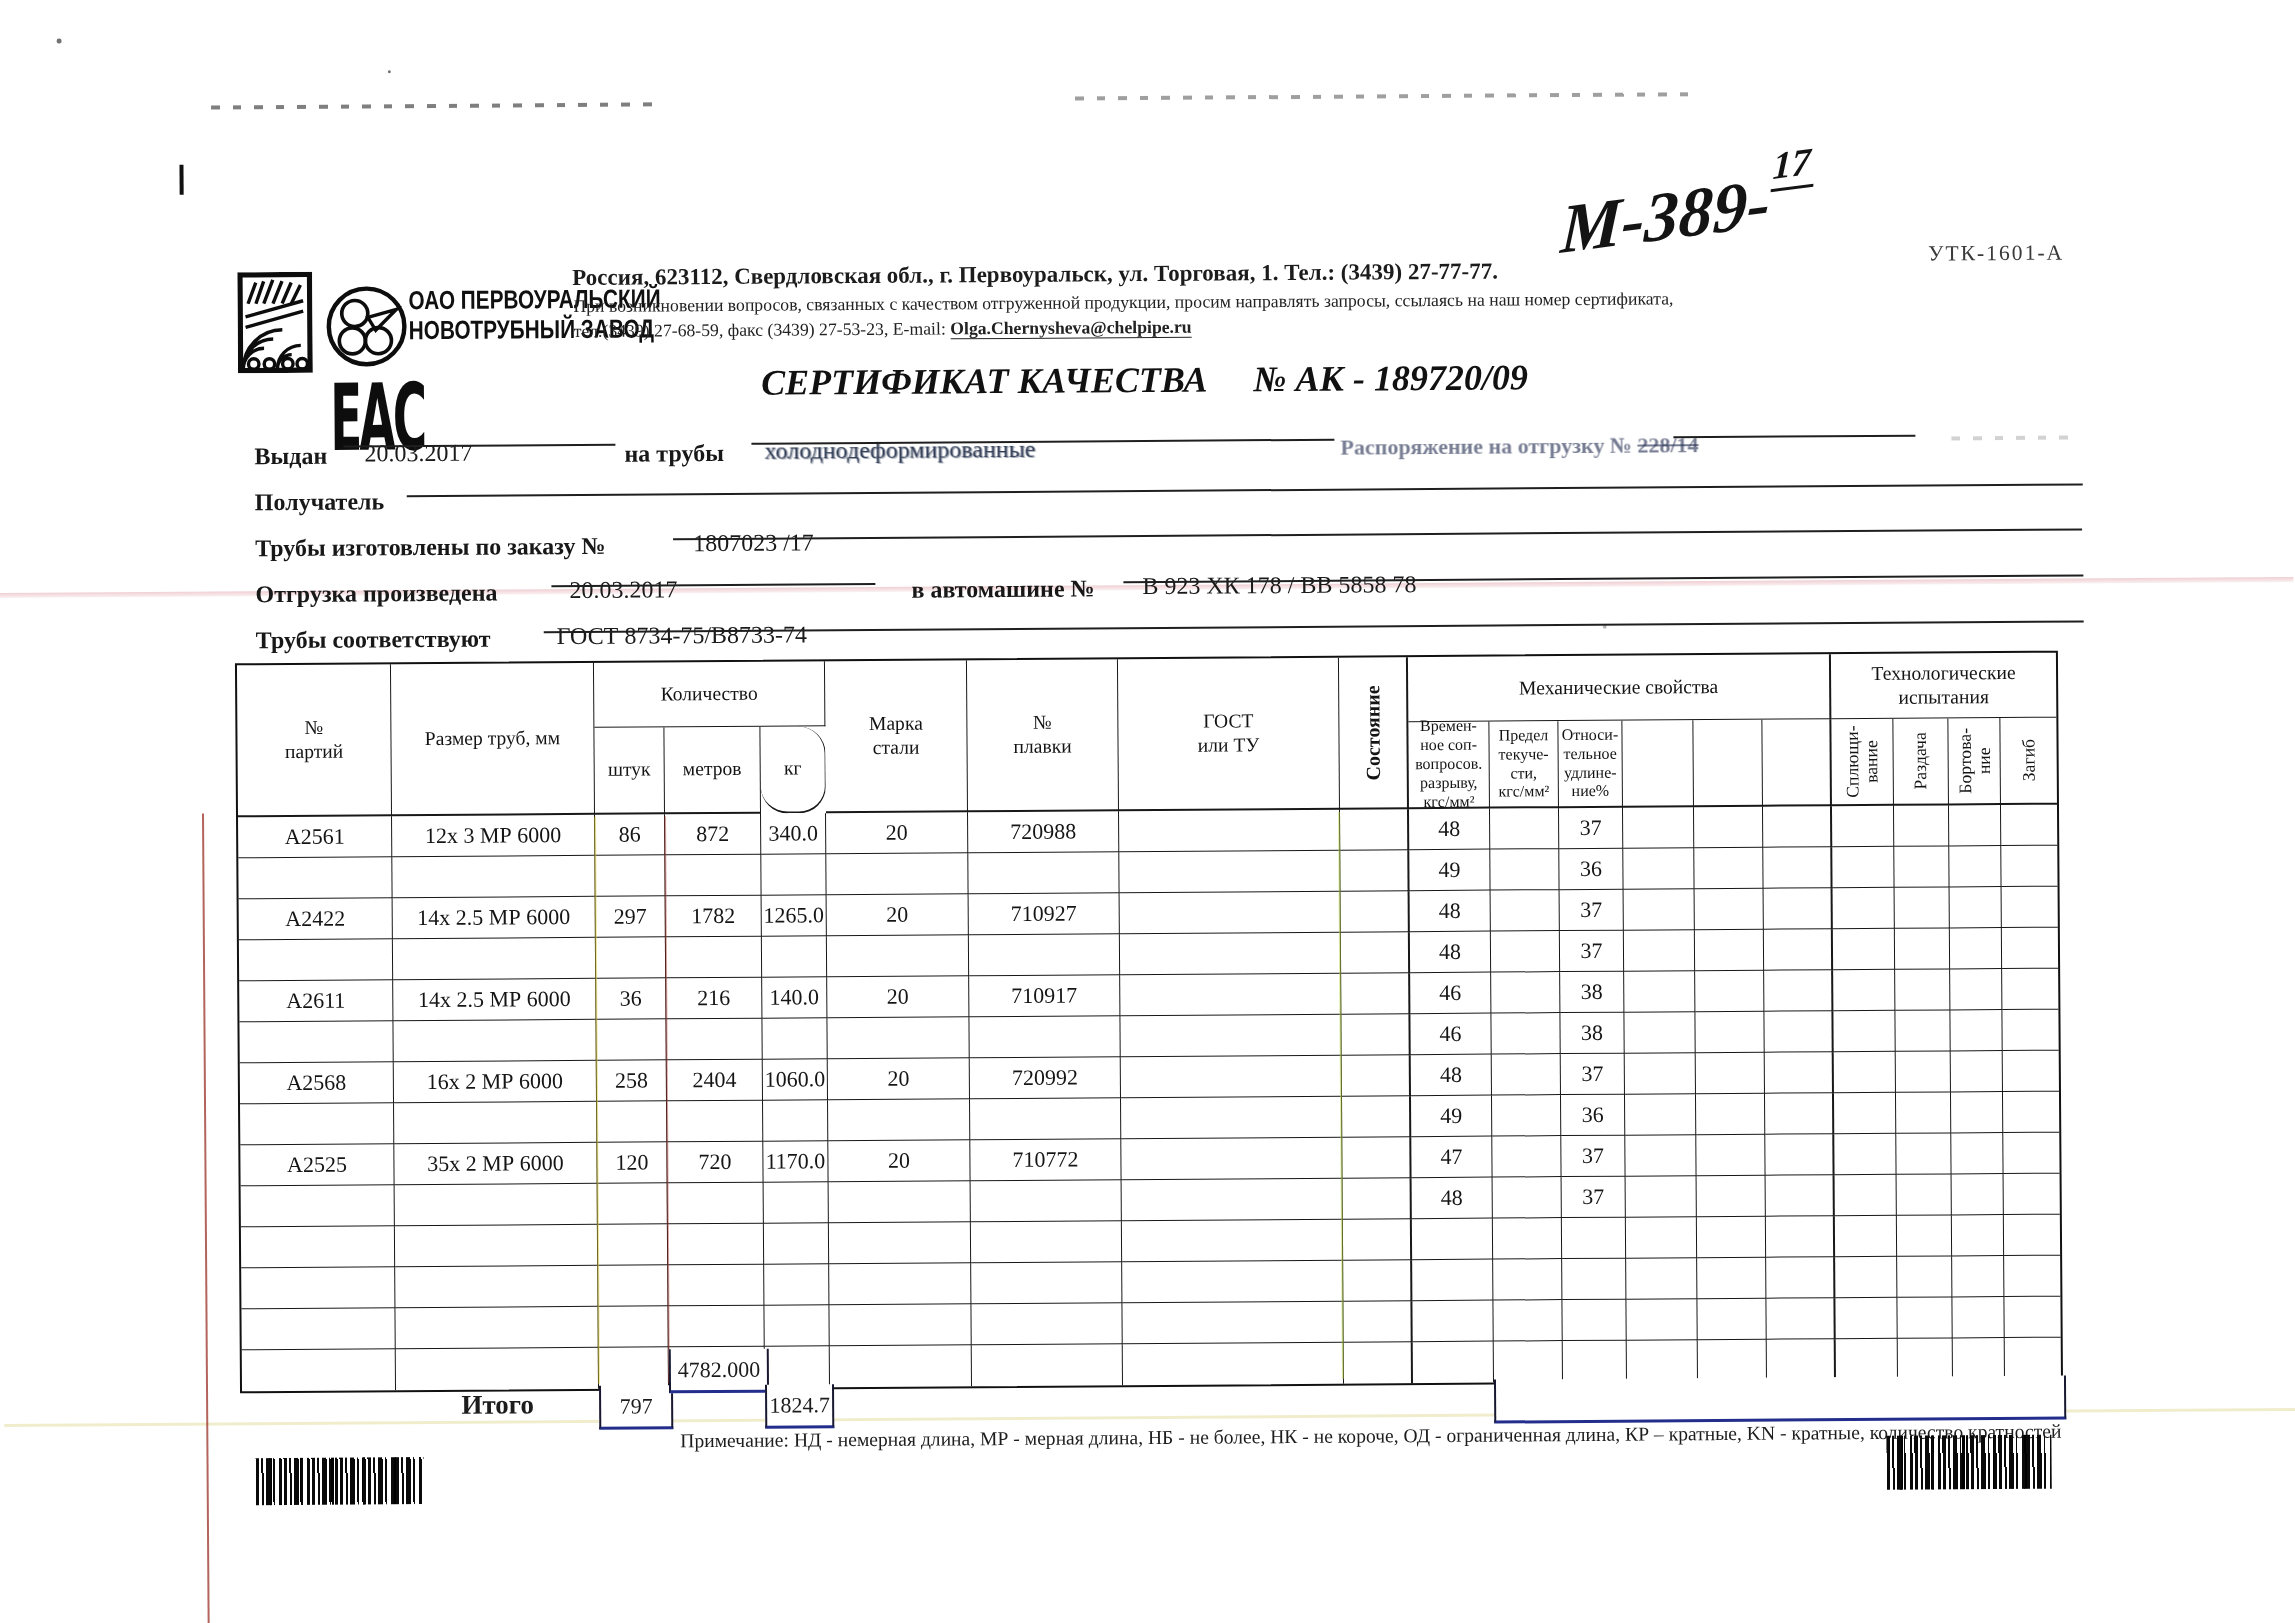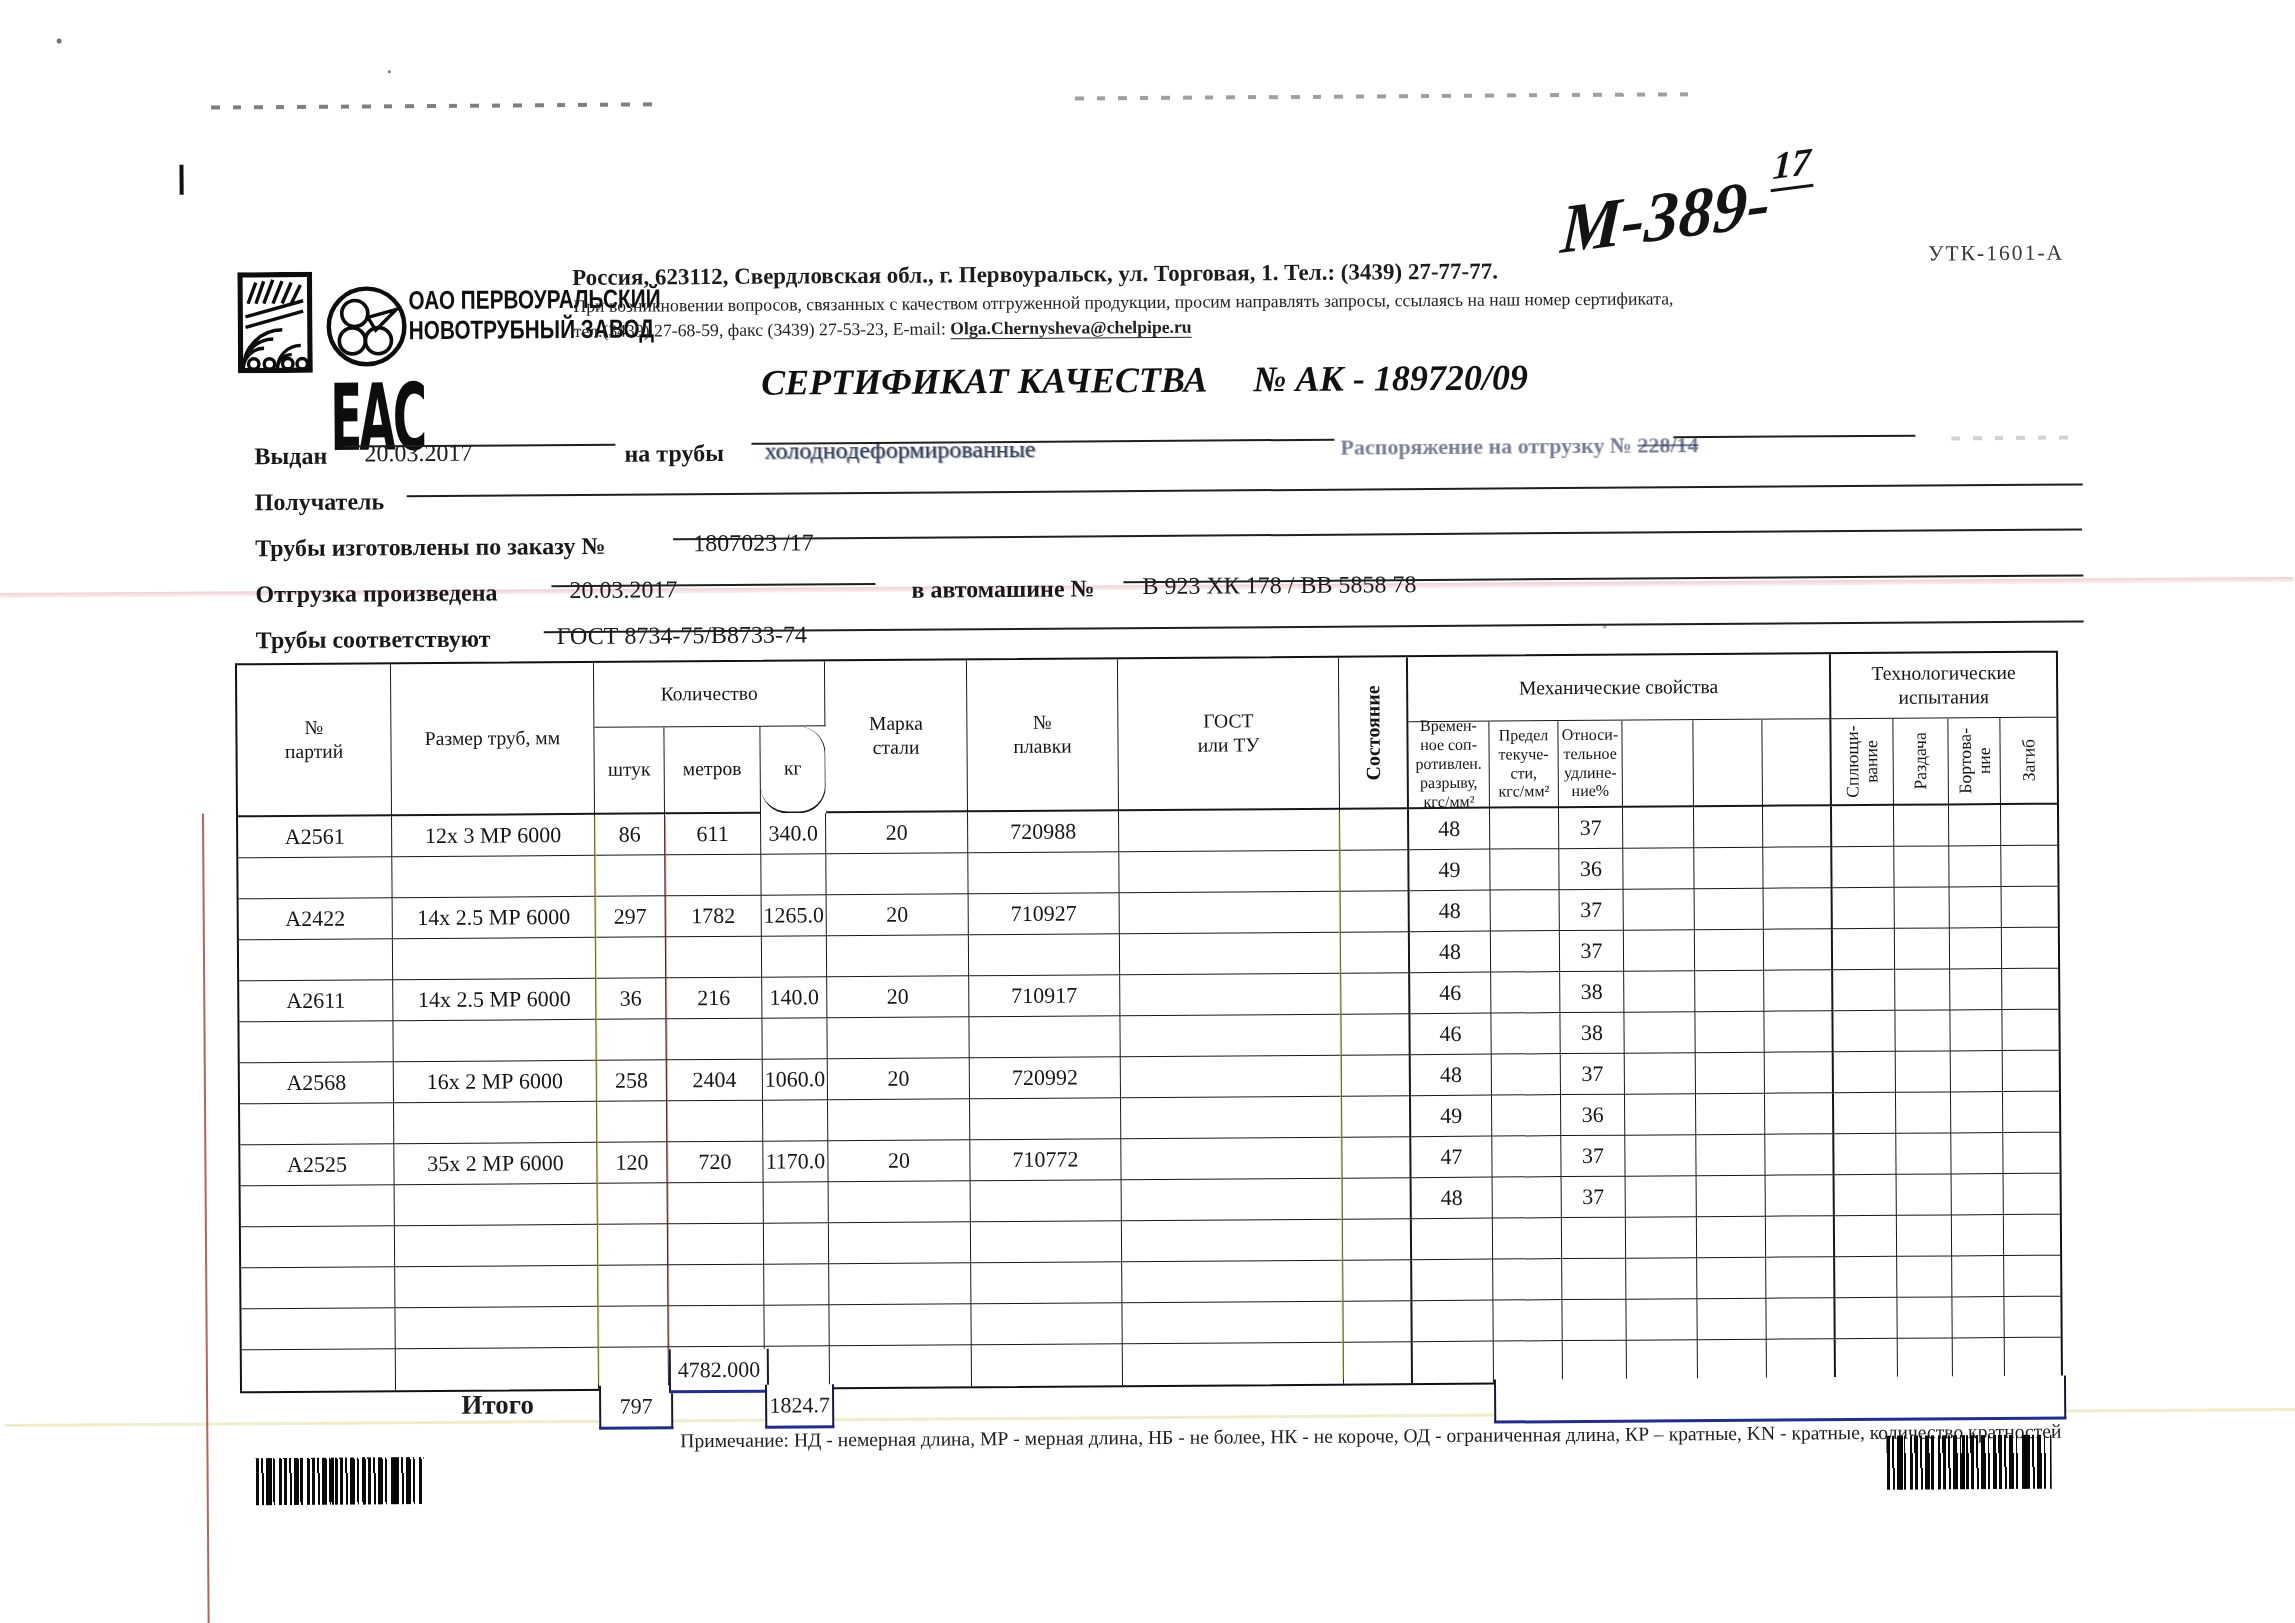--- a/index.html
+++ b/index.html
@@ -170,21 +170,21 @@
     <div class="hc hb" style="grid-row:1/3;grid-column:6;">Марка
 стали</div>
     <div class="hc hb" style="grid-row:1/3;grid-column:7;">№
 плавки</div>
     <div class="hc hb" style="grid-row:1/3;grid-column:8;">ГОСТ
 или ТУ</div>
     <div class="hc hb vert rt3" style="grid-row:1/3;grid-column:9;"><span style="font-size:20px;font-weight:bold;">Состояние</span></div>
     <div class="hc rt4" style="grid-row:1;grid-column:10/16;">Механические свойства</div>
     <div class="hc hb small" style="grid-row:2;grid-column:10;">Времен-
 ное соп-
-ротивлен.
+вопросов.
 разрыву,
 кгс/мм²</div>
     <div class="hc hb small" style="grid-row:2;grid-column:11;">Предел
 текуче-
 сти,
 кгс/мм²</div>
     <div class="hc hb small" style="grid-row:2;grid-column:12;">Относи-
 тельное
 удлине-
 ние%</div>
@@ -195,21 +195,21 @@
 испытания</div>
     <div class="hc hb vert" style="grid-row:2;grid-column:16;"><span style="font-size:17.7px;">Сплющи-
 вание</span></div>
     <div class="hc hb vert" style="grid-row:2;grid-column:17;"><span style="font-size:17.7px;">Раздача</span></div>
     <div class="hc hb vert" style="grid-row:2;grid-column:18;"><span style="font-size:17.7px;">Бортова-
 ние</span></div>
     <div class="hc hb vert rt0" style="grid-row:2;grid-column:19;"><span style="font-size:17.7px;">Загиб</span></div>
   <div class="bc c0" style="grid-area: 3 / 1;">А2561</div>
       <div class="bc c1" style="grid-area: 3 / 2;">12х 3 МР 6000</div>
       <div class="bc c2" style="grid-area: 3 / 3;">86</div>
-      <div class="bc c3" style="grid-area: 3 / 4;">611</div>
+      <div class="bc c3" style="grid-area: 3 / 4;">872</div>
       <div class="bc c4" style="grid-area: 3 / 5;">340.0</div>
       <div class="bc c5" style="grid-area: 3 / 6;">20</div>
       <div class="bc c6" style="grid-area: 3 / 7;">720988</div>
       <div class="bc c7" style="grid-area: 3 / 8;"></div>
       <div class="bc c8" style="grid-area: 3 / 9;"></div>
       <div class="bc c9" style="grid-area: 3 / 10;">48</div>
       <div class="bc c10" style="grid-area: 3 / 11;"></div>
       <div class="bc c11" style="grid-area: 3 / 12;">37</div>
       <div class="bc c12" style="grid-area: 3 / 13;"></div>
       <div class="bc c13" style="grid-area: 3 / 14;"></div>

